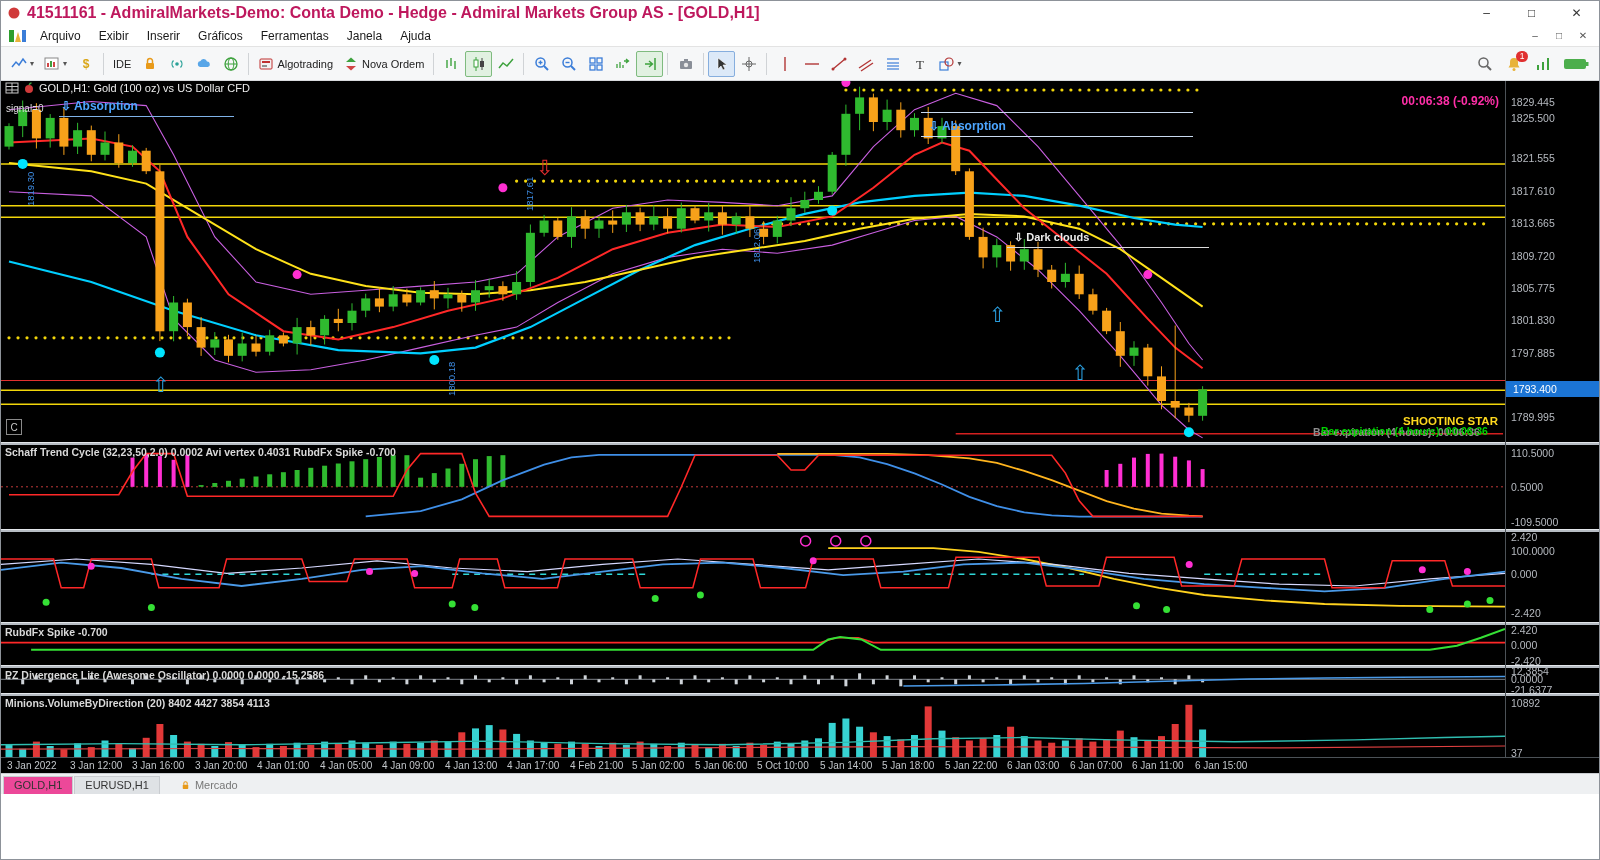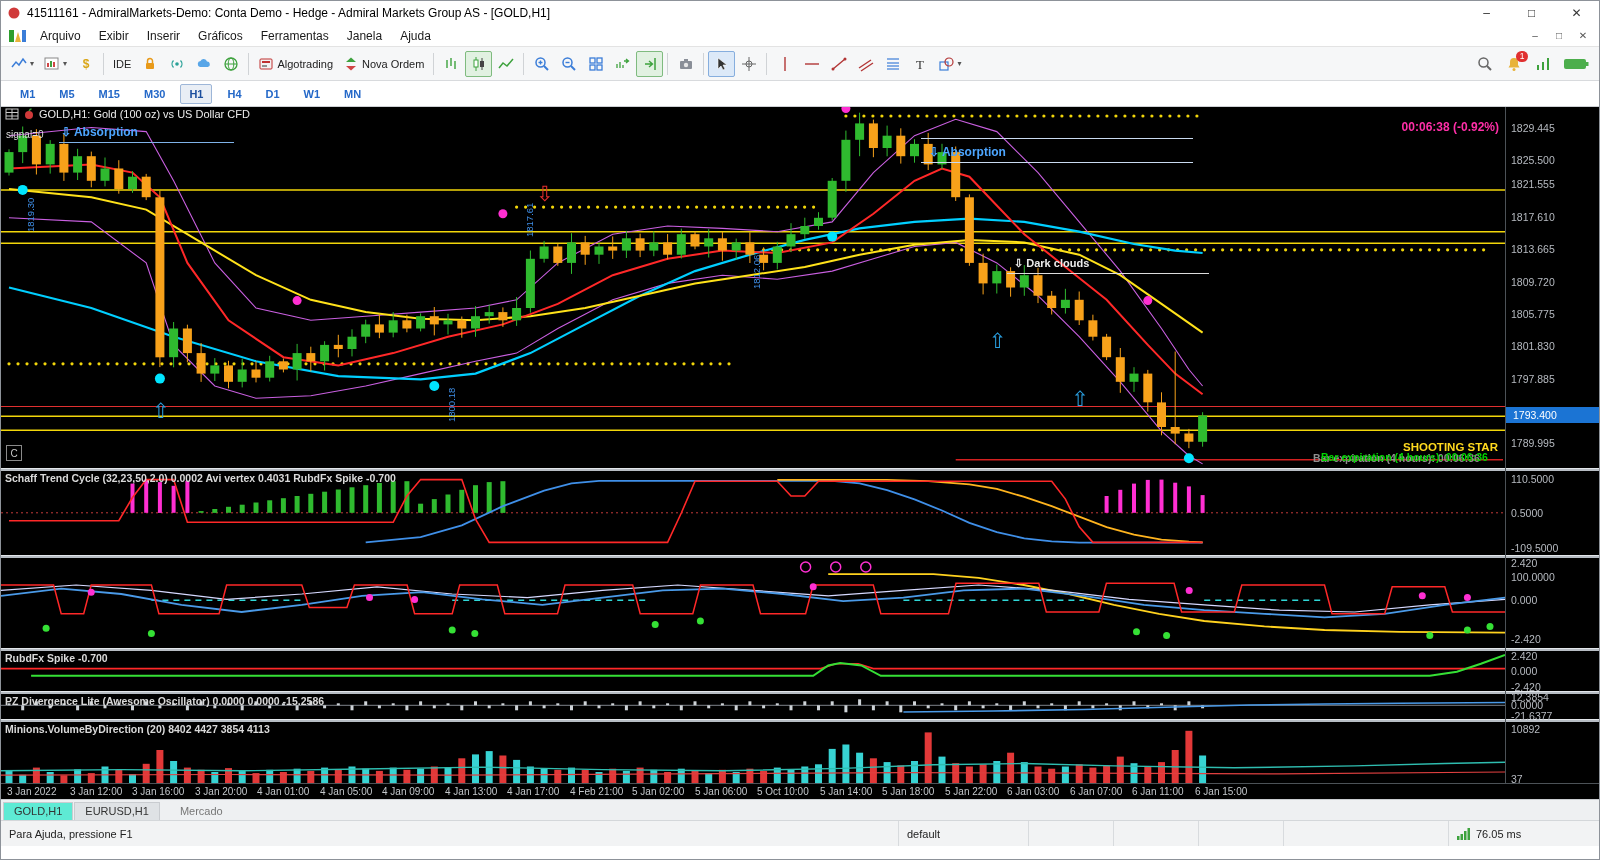--- a/index.html
+++ b/index.html
@@ -1,20 +1,20 @@
 <!DOCTYPE html>
 <html><head>
 <meta charset="utf-8">
 <style>
   * { box-sizing: border-box; }
   body { margin:0; width:1600px; height:860px; overflow:hidden; background:#fff;
          font-family:"Liberation Sans", sans-serif; user-select:none; }
   .window { width:1600px; height:860px; border:1px solid #8d9299; display:flex; flex-direction:column; background:#fff; }
   .titlebar { height:24px; display:flex; align-items:center; gap:6px; padding-left:6px; background:#fff; flex:0 0 auto; }
-  .title-text { font-size:12px; color:#000000; white-space:nowrap; }
+  .title-text { font-size:16px; color:#be185d; white-space:nowrap;font-weight:bold; }
   .win-controls { margin-left:auto; display:flex; height:100%; }
   .wbtn { width:45px; height:100%; display:flex; align-items:center; justify-content:center; font-size:12px; color:#333; }
   .menubar { height:22px; display:flex; align-items:center; padding-left:4px; background:#fff; border-bottom:1px solid #e3e3e3; flex:0 0 auto; }
   #menu-items { display:flex; }
   .menu-item { font-size:12px; color:#1a1a1a; padding:2px 9px; cursor:default; }
   .child-controls { margin-left:auto; display:flex; padding-right:5px; gap:2px; }
   .cbtn { width:22px; height:17px; font-size:10px; color:#555; display:flex; align-items:center; justify-content:center; }
   .toolbar { height:34px; background:#f6f7f8; border-bottom:1px solid #d8dadd; display:flex; align-items:center; padding:0 5px; flex:0 0 auto; }
   .tbtn { height:26px; min-width:27px; padding:0 4px; display:flex; align-items:center; justify-content:center; gap:3px;
           border:1px solid transparent; border-radius:2px; font-size:11px; color:#222; position:relative; }
@@ -42,22 +42,22 @@
   .chart-header { position:absolute; left:4px; top:1px; display:flex; align-items:center; gap:4px; color:#ececec; font-size:11px; z-index:6; }
   .signal-label { position:absolute; left:5px; top:22px; color:#dcdcdc; font-size:10px; z-index:6; }
   .ann { position:absolute; z-index:6; white-space:nowrap;font-weight:bold; }
   .ann-line { position:absolute; z-index:6; height:1px; }
   .rot { position:absolute; color:#3f8fe8; font-size:9.5px; transform:rotate(-90deg); transform-origin:0 0; white-space:nowrap; z-index:6; }
   .c-box { position:absolute; left:5px; top:338px; width:16px; height:16px; border:1px solid #8a8a8a; color:#c8c8c8; font-size:10px;
            display:flex; align-items:center; justify-content:center; z-index:6; }
   .tabsbar { height:21px; background:#eef0f2; border-top:1px solid #c9ccd0; display:flex; align-items:flex-end; padding-left:2px; flex:0 0 auto; }
   .tab { font-size:11px; color:#333; padding:2px 10px 3px; border:1px solid #c9ccd0; border-bottom:none; background:#dfe2e5;
          margin-right:1px; display:flex; gap:4px; align-items:center; }
-  .tab.active { background:#5eead4; }
-  .tab.market { margin-left:8px; color:#777; background:transparent; border-color:transparent;flex-direction:column; }
+  .tab.active { background:#ec4899; }
+  .tab.market { margin-left:8px; color:#777; background:transparent; border-color:transparent; }
   .statusbar { height:26px; background:#f2f3f4; border-top:1px solid #d4d7da; display:flex; align-items:center; font-size:11px; color:#222; flex:0 0 auto; }
   .scell { height:100%; display:flex; align-items:center; padding:0 8px; border-right:1px solid #d8dbde; }
   .scell.help { flex:1; }
   .w130 { width:130px; } .w85 { width:85px; } .w165 { width:165px; }
   .latency { width:150px; gap:5px; border-right:none; }
   .filler { flex:1; background:#fff; }
 </style>
 </head>
 <body>
 
@@ -398,31 +398,20 @@
           <span class="ticon">
             <svg width="26" height="14">
               <rect x="1" y="2" width="22" height="10" rx="2" fill="#4cae4c"></rect>
               <rect x="23" y="5" width="2.5" height="4" fill="#4cae4c"></rect>
             </svg>
           </span>
         </div>
       </div>
     </div>
 
-  <div class="tfbar" id="tfbar">
-      <div class="tf">M1</div>
-      <div class="tf">M5</div>
-      <div class="tf">M15</div>
-      <div class="tf">M30</div>
-      <div class="tf active">H1</div>
-      <div class="tf">H4</div>
-      <div class="tf">D1</div>
-      <div class="tf">W1</div>
-      <div class="tf">MN</div>
-    </div>
 
   <div id="chart-region">
     <div style="position:absolute;left:1505px;top:0;width:93px;height:676px;"></div>
     <div style="position:absolute;left:0;top:676px;width:1504px;height:16px;"></div>
     <div class="vdiv"></div>
     <div class="axline"></div>
 
     <div class="chart-header">
       <span class="ticon" id="hdr-ic1">
           <svg width="14" height="12">
@@ -1188,21 +1177,21 @@
       <div class="plabel" style="top:558px">0.000</div>
       <div class="plabel" style="top:574px">-2.420</div>
       <div class="pane-label" style="left:4px;top:588px">PZ Divergence Lite (Awesome Oscillator) 0.0000 0.0000 -15.2586</div>
       <div class="plabel" style="top:584px">12.3854</div>
       <div class="plabel" style="top:592px">0.0000</div>
       <div class="plabel" style="top:603px">-21.6377</div>
       <div class="pane-label" style="left:4px;top:616px">Minions.VolumeByDirection (20) 8402 4427 3854 4113</div>
       <div class="plabel" style="top:616px">10892</div>
       <div class="plabel" style="top:666px">37</div>
       <div class="plabel" style="top:15px">1829.445</div>
-      <div class="plabel" style="top:47px">1825.500</div>
+      <div class="plabel" style="top:31px">1825.500</div>
       <div class="plabel" style="top:71px">1821.555</div>
       <div class="plabel" style="top:104px">1817.610</div>
       <div class="plabel" style="top:136px">1813.665</div>
       <div class="plabel" style="top:169px">1809.720</div>
       <div class="plabel" style="top:201px">1805.775</div>
       <div class="plabel" style="top:233px">1801.830</div>
       <div class="plabel" style="top:266px">1797.885</div>
       <div class="plabel" style="top:330px">1789.995</div>
       <div class="tlabel" style="left:6px">3 Jan 2022</div>
       <div class="tlabel" style="left:69px">3 Jan 12:00</div>
@@ -1237,36 +1226,15 @@
         <span class="ticon">
           <svg width="11" height="11" viewBox="0 0 16 16">
             <rect x="4" y="7" width="8" height="6" rx="1" fill="#e89a1a"></rect>
             <path d="M5.5 7 V5 a2.5 2.5 0 0 1 5 0 V7" fill="none" stroke="#e89a1a" stroke-width="1.5"></path>
           </svg>
         </span>
         <span>Mercado</span>
       </div>
     </div>
 
-  <div class="statusbar" id="statusbar">
-      <div class="scell help">Para Ajuda, pressione F1</div>
-      <div class="scell w130">default</div>
-      <div class="scell w85"></div>
-      <div class="scell w85"></div>
-      <div class="scell w85"></div>
-      <div class="scell w165"></div>
-      <div class="scell latency">
-        <span class="ticon">
-          <svg width="14" height="12">
-            <g fill="#3da23d">
-              <rect x="0" y="8" width="2.5" height="4"></rect>
-              <rect x="3.5" y="6" width="2.5" height="6"></rect>
-              <rect x="7" y="3" width="2.5" height="9"></rect>
-              <rect x="10.5" y="0" width="2.5" height="12"></rect>
-            </g>
-          </svg>
-        </span>
-        <span>76.05 ms</span>
-      </div>
-    </div>
 
   <div class="filler"></div>
 </div>
 
 </body></html>

